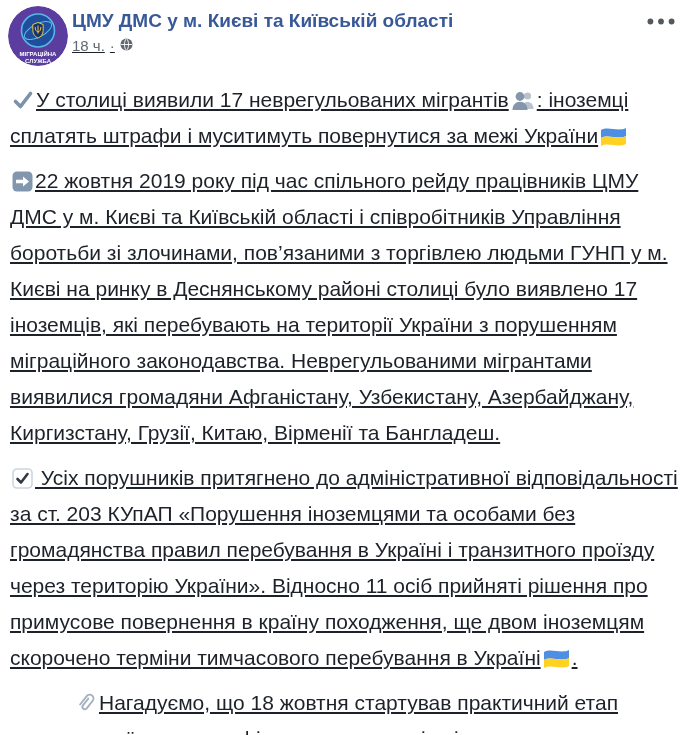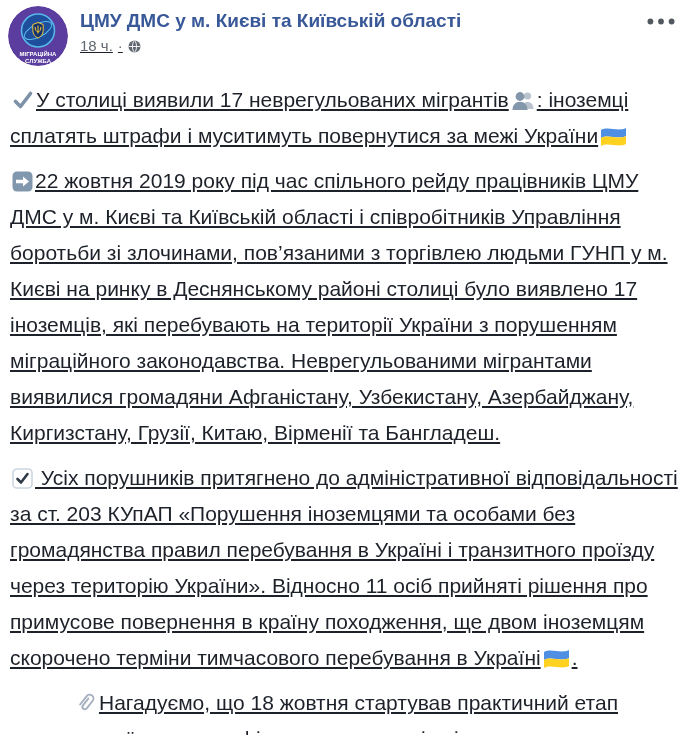--- a/index.html
+++ b/index.html
@@ -6,26 +6,26 @@
   body {
     width:693px; height:735px; overflow:hidden;
     font-family:"Liberation Sans","DejaVu Sans",sans-serif;
     color:#1d2129;
   }
   .post { width:693px; background:#fff; }
 
   
   .post-header { display:flex; align-items:flex-start; padding:6px 12px 0 8px; position:relative; }
   .avatar { width:60px; height:60px; border-radius:50%; overflow:hidden; flex:0 0 60px; cursor:pointer; }
-  .header-text { margin-left:12px; padding-top:3px;text-decoration:underline; }
+  .header-text { margin-left:4px; padding-top:3px;text-decoration:underline; }
   .page-name {
     font-size:19px; font-weight:bold; color:#385898; line-height:24px;
     text-decoration:none; display:inline-block; cursor:pointer;
   }
-  .meta-row { margin-top:4px; font-size:15px; color:#616770; display:flex; align-items:center; }
+  .meta-row { margin-top:4px; font-size:15px; color:#616770; display:flex; }
   .meta-row .dot-sep { margin:0 5px; }
   .meta-row .globe { display:inline-flex; margin-top:1px; }
   .more-menu { position:absolute; right:14px; top:14px; padding:4px; cursor:pointer; line-height:0; }
 
   
   .post-text { padding:16px 11px 0 10px; font-size:21px; line-height:36px;text-decoration:underline; }
   .post-text p { margin:0 0 9px 0; }
   .post-text p:last-child { margin-bottom:0;text-align:center; }
   .emoji { display:inline-block; vertical-align:-4px; line-height:0; margin:0 2px; }
   .emoji svg { display:block; }

